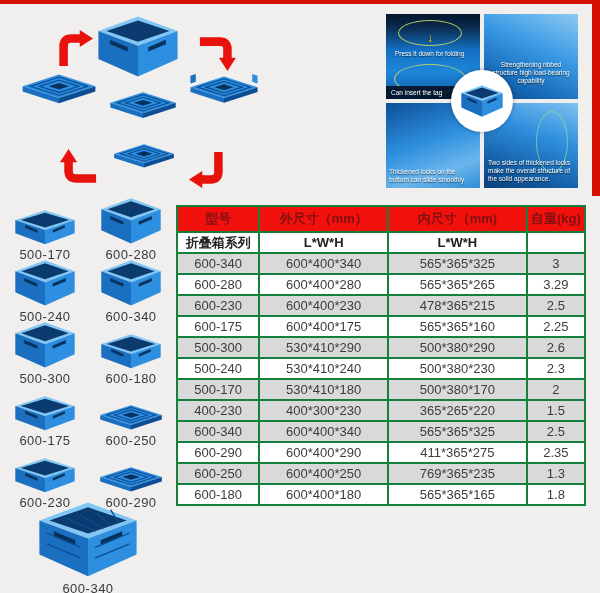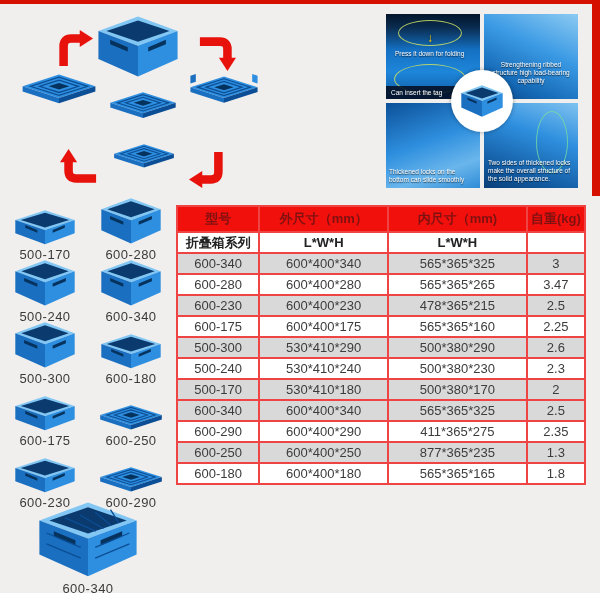--- a/index.html
+++ b/index.html
@@ -59,21 +59,21 @@
   .gallery{position:absolute;left:2px;top:200px;width:172px;height:392px;
            display:grid;grid-template-columns:1fr 1fr;align-content:space-between;}
   .g-item{display:flex;flex-direction:column;align-items:center;justify-content:flex-end;
           height:62px;}
   .g-item.wide{grid-column:1 / span 2;height:86px;}
   .g-item svg{display:block;}
   .g-label{font-size:13px;color:#3a3a3a;letter-spacing:.5px;margin-top:1px;}
 
   
   .table-wrap{position:absolute;left:176px;top:205px;width:410px;}
-  table{border-collapse:separate;border-spacing:2px;background:#ef4444;width:410px;}
+  table{border-collapse:separate;border-spacing:2px;background:#15803d;width:410px;}
   th{background:#f2100c;color:#7e1111;font-weight:bold;font-size:13px;height:24px;
      text-align:center;padding:0;}
   td{font-size:13px;color:#3c3c3c;text-align:center;height:19px;padding:0;margin-left:16px;}
   col.c1{width:80px;} col.c2{width:126px;} col.c3{width:136px;} col.c4{width:56px;}
   tr.r-even td{background:#ffffff;}
   tr.r-odd td{background:#d9d9d9;}
   tr.section td{background:#ffffff;font-weight:bold;color:#222;}
 </style>
 </head>
 <body>
@@ -370,21 +370,21 @@
         <tr class="r-odd">
           <td>600-340</td>
           <td>600*400*340</td>
           <td>565*365*325</td>
           <td>3</td>
         </tr>
         <tr class="r-even">
           <td>600-280</td>
           <td>600*400*280</td>
           <td>565*365*265</td>
-          <td>3.47</td>
+          <td>3.29</td>
         </tr>
         <tr class="r-odd">
           <td>600-230</td>
           <td>600*400*230</td>
           <td>478*365*215</td>
           <td>2.5</td>
         </tr>
         <tr class="r-even">
           <td>600-175</td>
           <td>600*400*175</td>
@@ -403,35 +403,41 @@
           <td>500*380*230</td>
           <td>2.3</td>
         </tr>
         <tr class="r-odd">
           <td>500-170</td>
           <td>530*410*180</td>
           <td>500*380*170</td>
           <td>2</td>
         </tr>
         <tr class="r-odd">
+          <td>400-230</td>
+          <td>400*300*230</td>
+          <td>365*265*220</td>
+          <td>1.5</td>
+        </tr>
+        <tr class="r-odd">
           <td>600-340</td>
           <td>600*400*340</td>
           <td>565*365*325</td>
           <td>2.5</td>
         </tr>
         <tr class="r-even">
           <td>600-290</td>
           <td>600*400*290</td>
           <td>411*365*275</td>
           <td>2.35</td>
         </tr>
         <tr class="r-odd">
           <td>600-250</td>
           <td>600*400*250</td>
-          <td>877*365*235</td>
+          <td>769*365*235</td>
           <td>1.3</td>
         </tr>
         <tr class="r-even">
           <td>600-180</td>
           <td>600*400*180</td>
           <td>565*365*165</td>
           <td>1.8</td>
         </tr>
       </tbody>
   </table>

